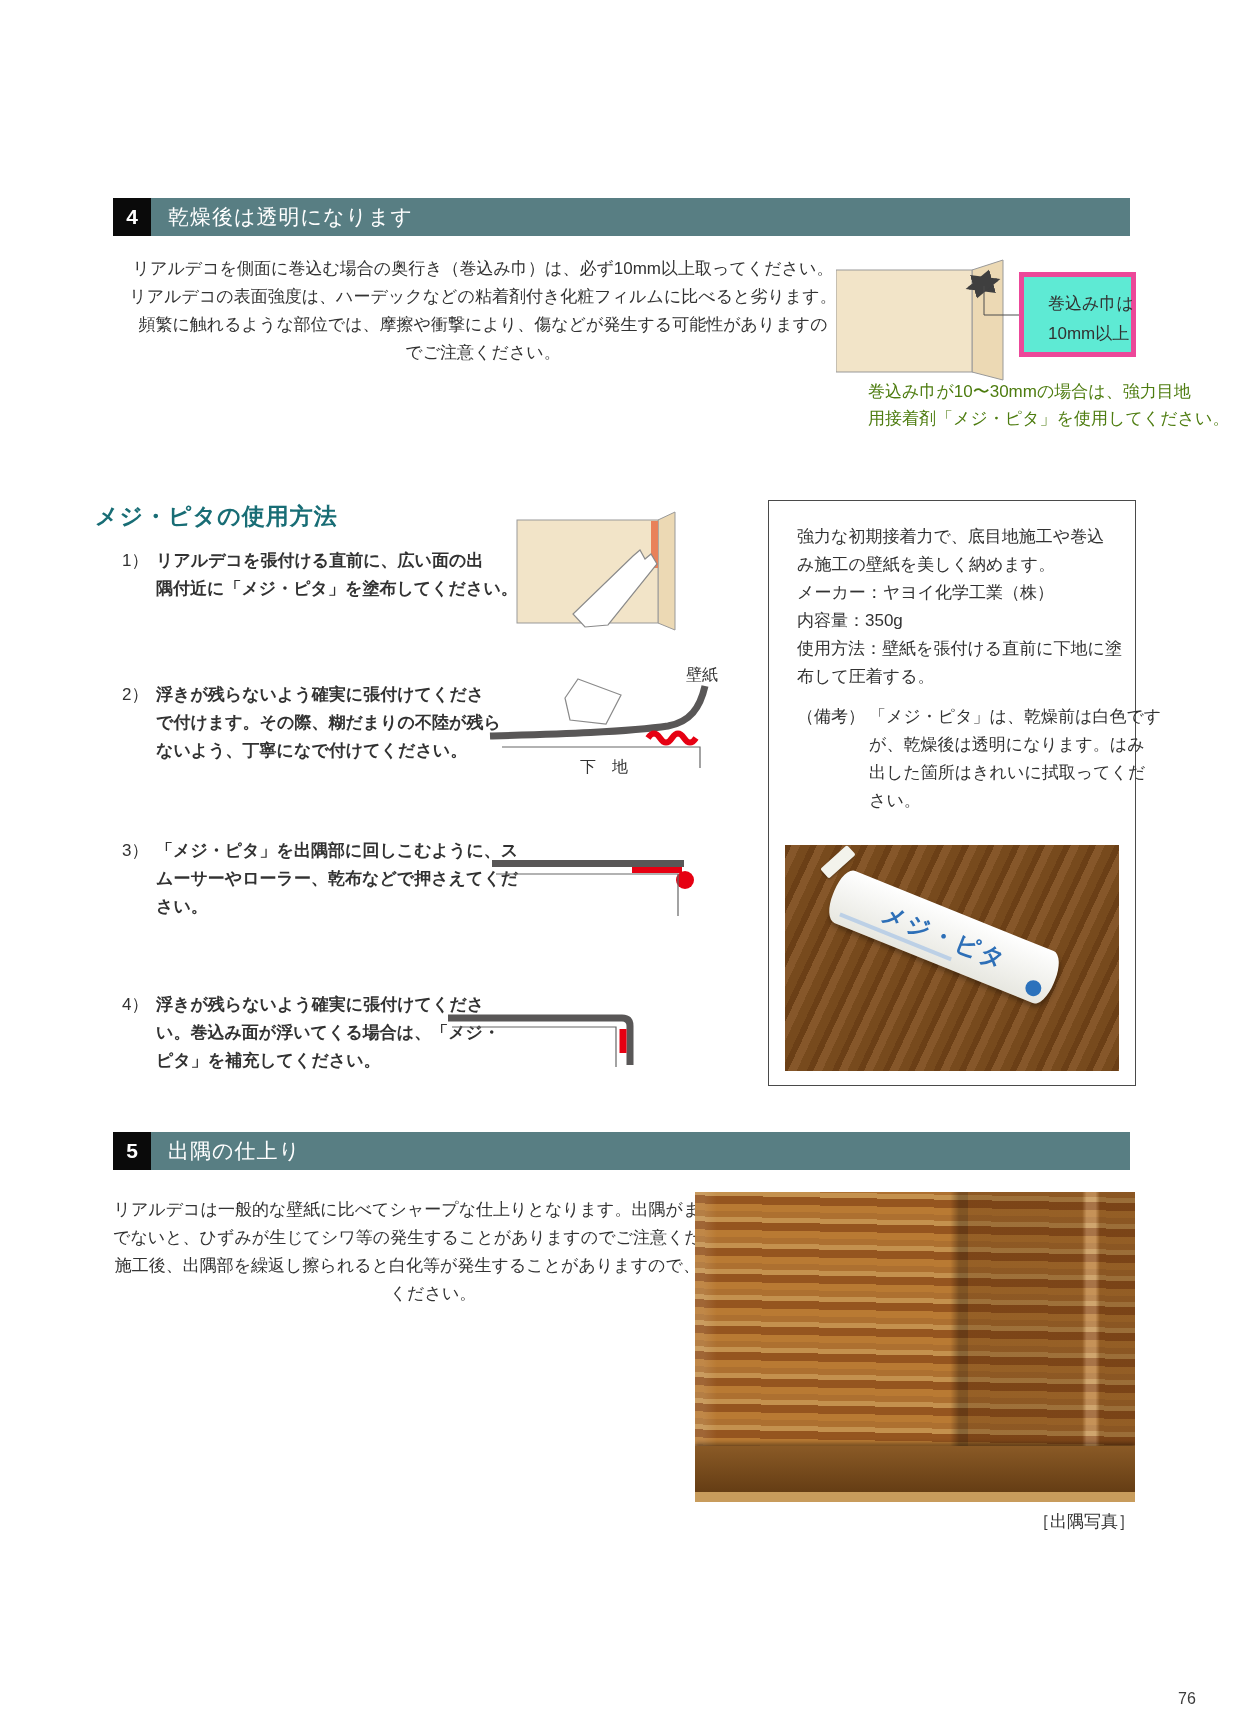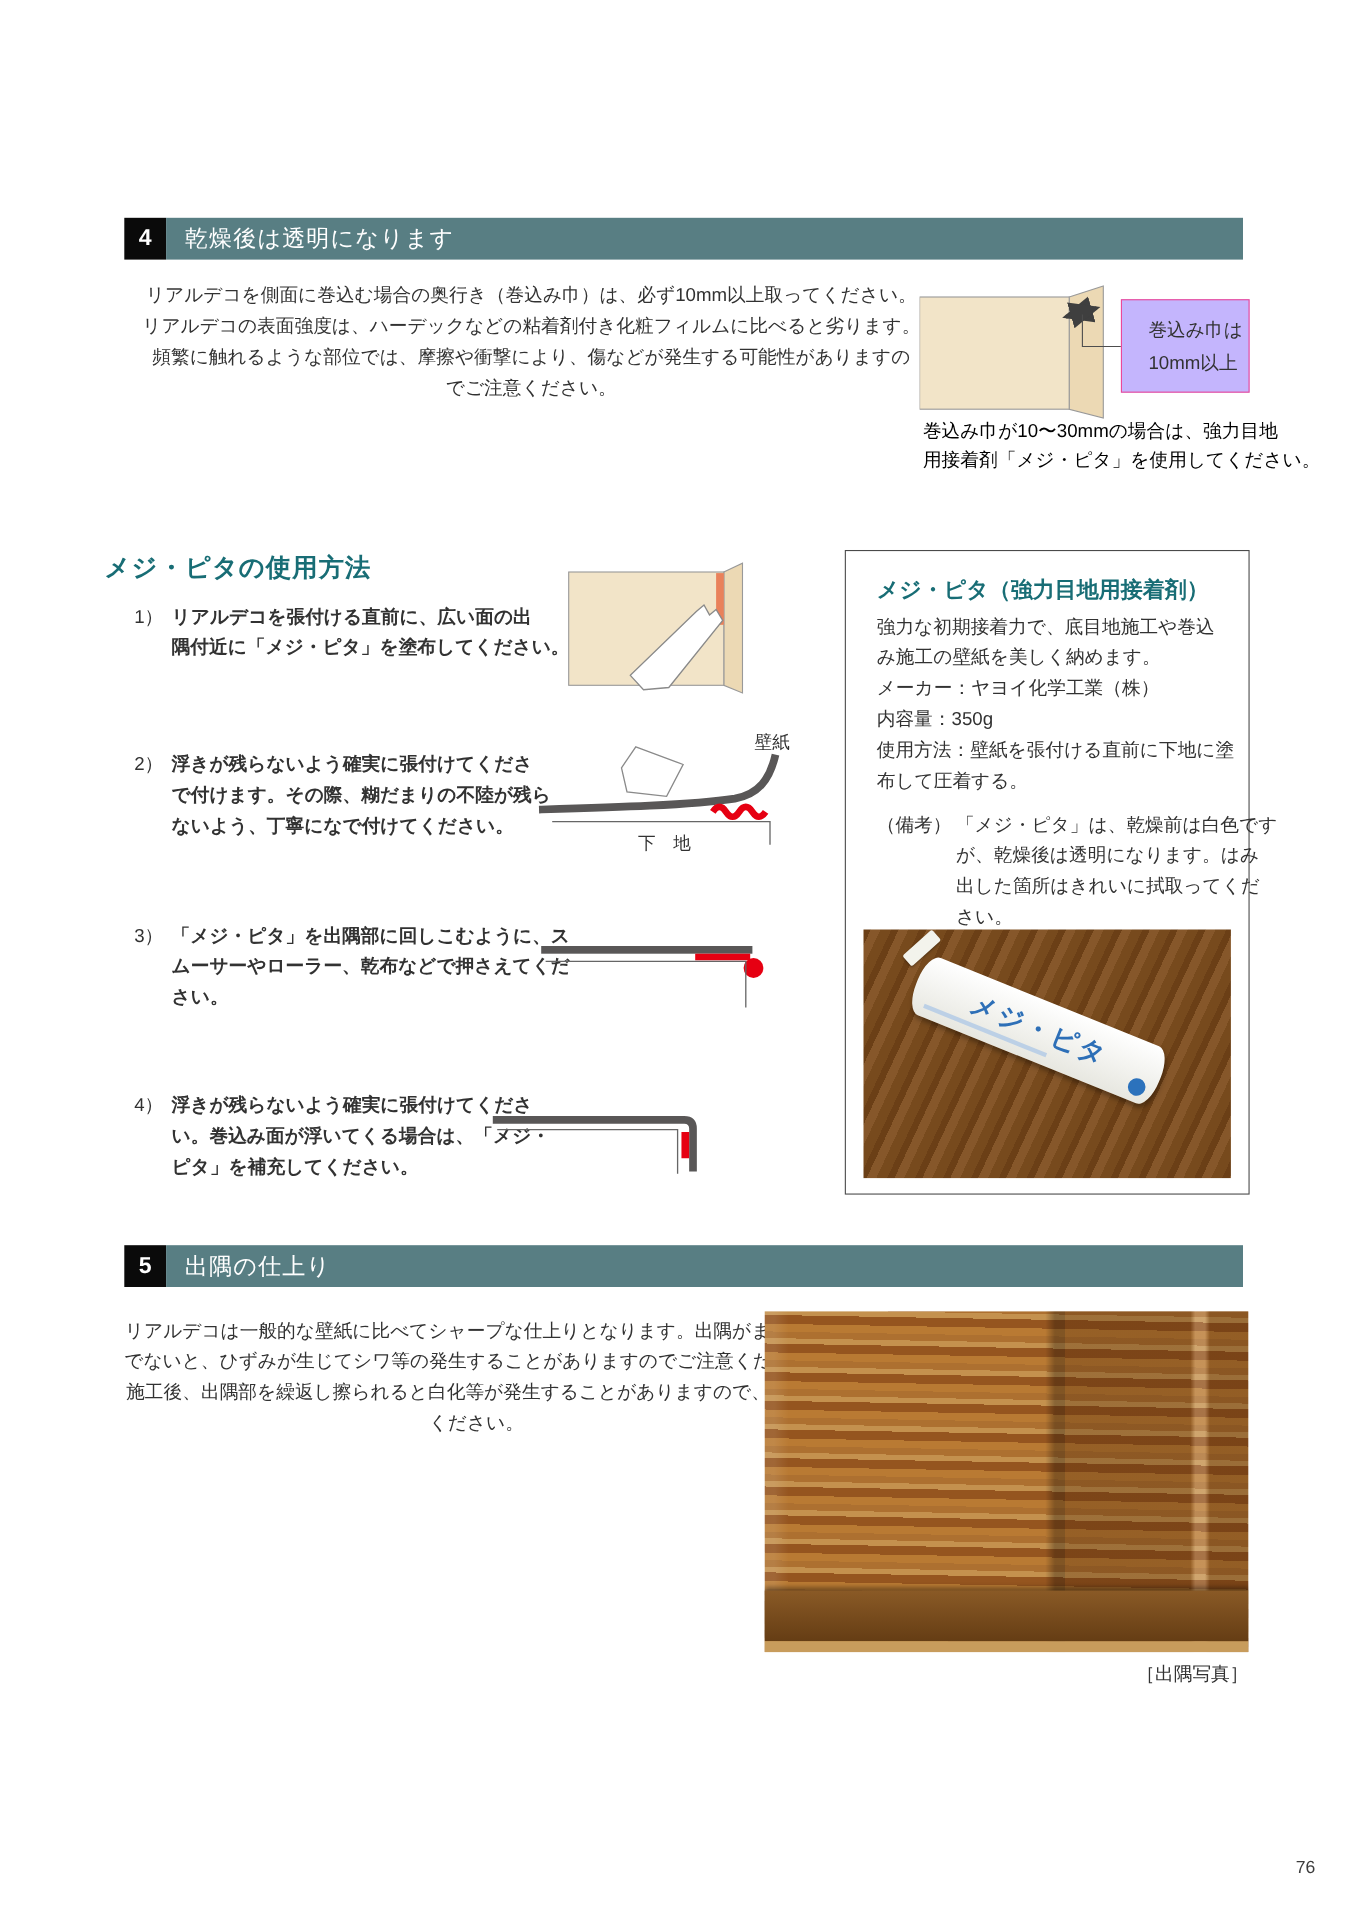--- a/index.html
+++ b/index.html
@@ -15,25 +15,25 @@
 
   .body-text{position:absolute;font-size:17px;line-height:28px;color:#323232;white-space:pre;text-align:center;}
 
   .teal-heading{position:absolute;font-size:23px;font-weight:bold;color:#186d75;letter-spacing:1px;}
 
   .step{position:absolute;display:flex;font-size:17px;line-height:28px;color:#323232;}
   .step-num{width:34px;flex:none;}
   .step-text{white-space:pre;font-weight:bold;}
 
   
-  .label-box{position:absolute;left:1019px;top:272px;width:117px;height:85px;border:1px solid #ec4899;
-             background:#c4b5fd;font-size:17px;line-height:30px;padding:12px 0 0 24px;
+  .label-box{position:absolute;left:1019px;top:272px;width:117px;height:85px;border:5px solid #ec4899;
+             background:#5eead4;font-size:17px;line-height:30px;padding:12px 0 0 24px;
              white-space:pre;box-sizing:border-box;color:#323232;}
-  .fig-caption{position:absolute;left:839px;top:378px;width:345px;font-size:17px;
-               line-height:27px;white-space:pre;color:#000000;}
+  .fig-caption{position:absolute;left:868px;top:378px;width:345px;font-size:17px;
+               line-height:27px;white-space:pre;color:#4d7c0f;}
 
   
   .panel{position:absolute;left:768px;top:500px;width:368px;height:586px;border:1px solid #4a4a4a;
          background:#fff;box-sizing:border-box;}
   .panel-inner{padding:22px 18px 0 28px;}
   .panel-title{font-size:20px;font-weight:bold;color:#186d75;margin-bottom:6px;}
   .panel-body{font-size:17px;line-height:28px;white-space:pre;color:#323232;}
   .panel-note{display:flex;font-size:17px;line-height:28px;margin-top:12px;color:#323232;}
   .panel-note-label{width:72px;flex:none;}
   .panel-note-text{white-space:pre;}
@@ -150,21 +150,20 @@
   </svg>
 
   <svg class="diag" style="left:440px;top:993px;" width="205" height="80" viewBox="0 0 205 80">
     <polyline points="12,34 176,34 176,74" fill="none" stroke="#666" stroke-width="1.2"></polyline>
     <path d="M8,25 L182,25 Q190,25 190,33 L190,72" fill="none" stroke="#595757" stroke-width="7"></path>
     <line x1="183" y1="36" x2="183" y2="60" stroke="#e60012" stroke-width="7"></line>
   </svg>
 
   <div class="panel">
     <div class="panel-inner">
-      <div class="panel-title">メジ・ピタ（強力目地用接着剤）</div>
       <div class="panel-body">強力な初期接着力で、底目地施工や巻込
 み施工の壁紙を美しく納めます。
 メーカー：ヤヨイ化学工業（株）
 内容量：350g
 使用方法：壁紙を張付ける直前に下地に塗
 布して圧着する。</div>
       <div class="panel-note">
         <div class="panel-note-label">（備考）</div>
         <div class="panel-note-text">「メジ・ピタ」は、乾燥前は白色です
 が、乾燥後は透明になります。はみ

